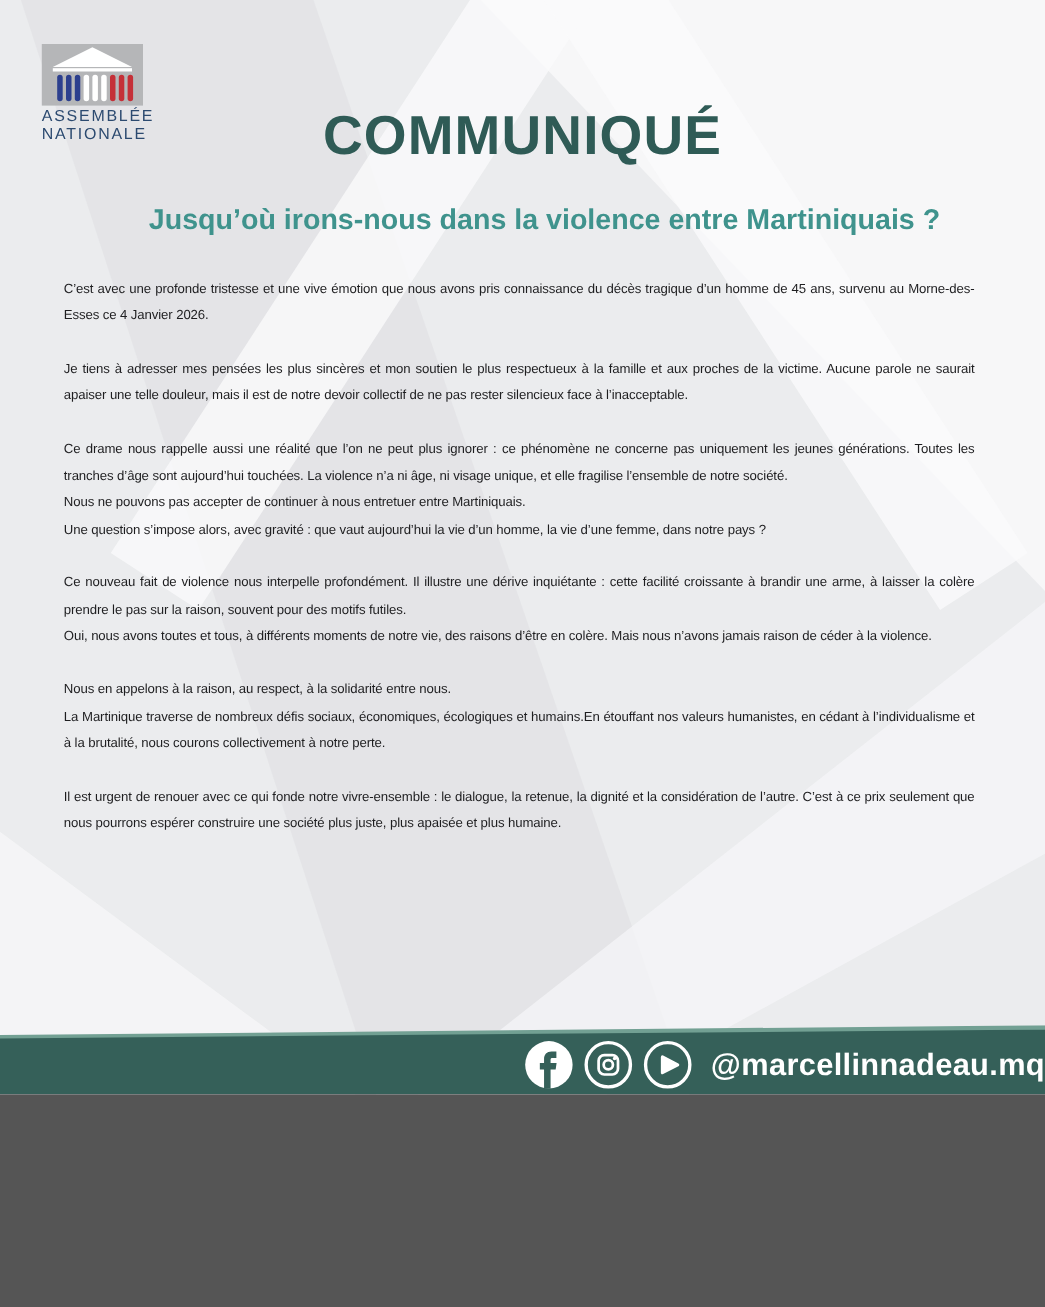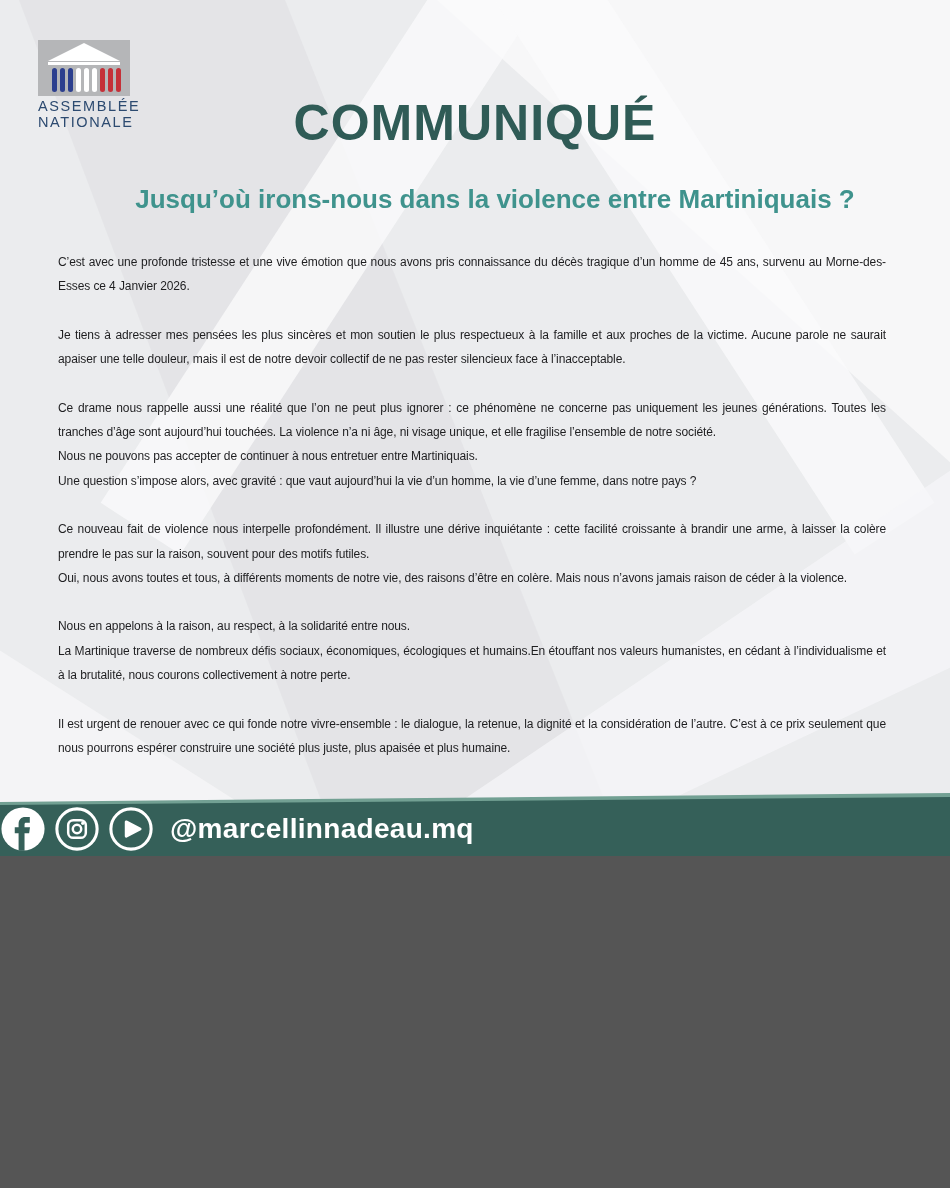--- a/index.html
+++ b/index.html
@@ -1,19 +1,19 @@
 <!DOCTYPE html>
 <html lang="fr" style="--page-bg: #ebecee; --title-teal: #2f5b56; --subtitle-teal: #3f938d; --footer-teal: #356059; --footer-edge: #72a093; --logo-gray: #b5b6b8; --logo-navy: #2c4a70; --flag-blue: #2c3f8e; --flag-red: #c53038; --body-text: #1e1e20;"><head>
 <meta charset="utf-8">
 <style>
   html,body { margin:0; padding:0; }
   body { font-family:"Liberation Sans","DejaVu Sans",sans-serif; background:#555; }
 
   .page {
-    position:relative; width:950px; height:856px; margin:0 auto;
+    position:relative; width:950px; height:995px; margin:0 auto;
     background:var(--page-bg,#ebecee); overflow:hidden;
   }
 
   
   .bg { position:absolute; inset:0; pointer-events:none; }
   .bg div { position:absolute; }
   .bg-tri-tr { left:0; top:0; width:100%; height:100%;
     background:#f7f7f8; clip-path:polygon(46% 0,100% 0,100% 54%); }
   .bg-wedge-tl { left:0; top:0; width:100%; height:100%;
     background:#e0e1e4; opacity:.65; clip-path:polygon(2% 0,30% 0,66% 100%,36% 100%); }
@@ -52,21 +52,21 @@
   .signature { position:absolute; right:62px; top:1046px; text-align:right;
     color:var(--body-text,#1e1e20); font-size:13px; line-height:25px; font-weight:500; }
 
   
   .footer { position:absolute; left:0; bottom:0; width:100%; height:68px; }
   .footer-edge { position:absolute; inset:0; background:var(--footer-edge,#72a093);
     clip-path:polygon(0 14px,100% 5px,100% 100%,0 100%); }
   .footer-bg { position:absolute; inset:0; background:var(--footer-teal,#356059);
     clip-path:polygon(0 17px,100% 9px,100% 100%,0 100%); }
   .footer-content { position:absolute; left:0; right:0; top:14px; bottom:0;
-    display:flex; align-items:center; justify-content:flex-start; gap:8px; }
+    display:flex; align-items:center; justify-content:flex-end; gap:8px; }
   .sicon { width:46px; height:46px; display:inline-flex; }
   .sicon svg { width:100%; height:100%; display:block; }
   .handle { color:#ffffff; font-size:28px; font-weight:700;
     letter-spacing:.3px; margin-left:8px; }
 </style>
 </head>
 <body>
 
 <div class="page">
 

